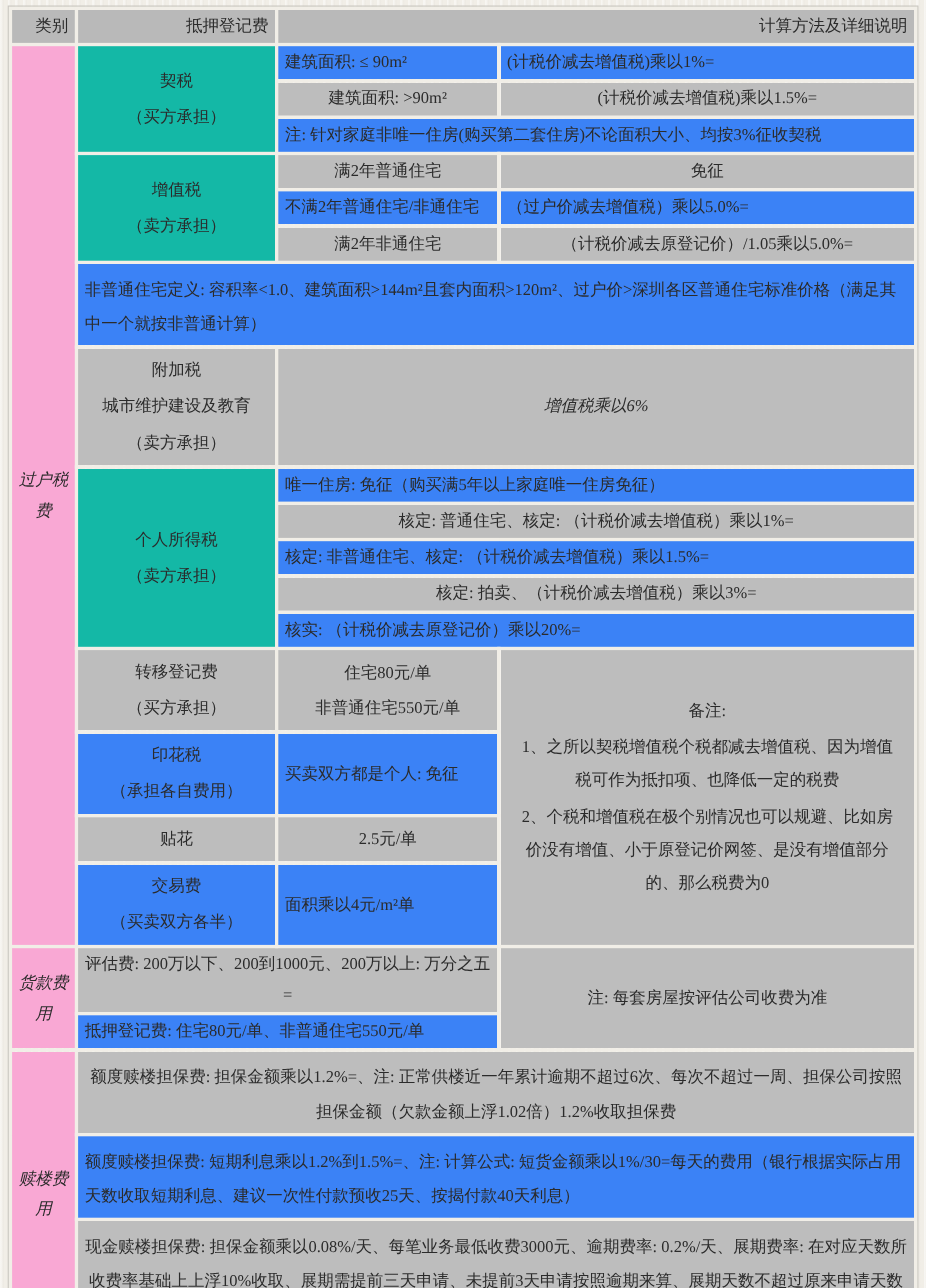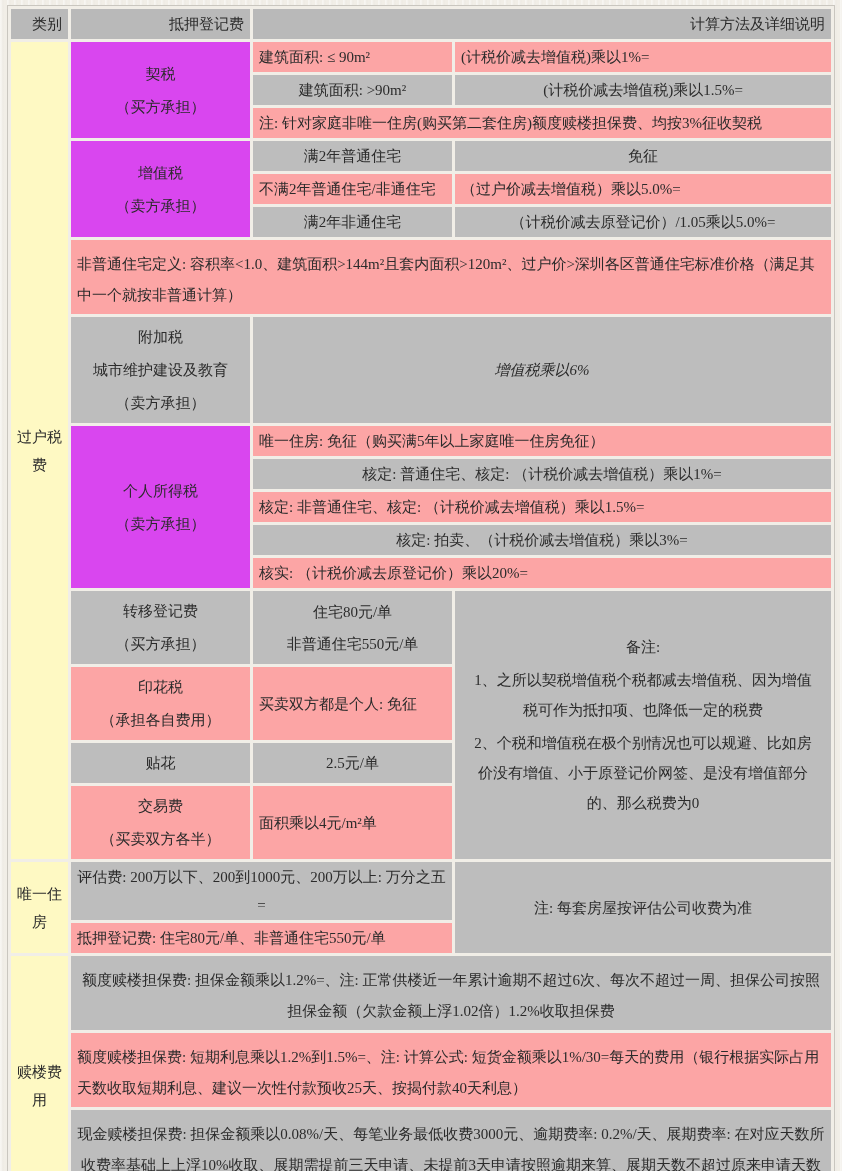--- a/index.html
+++ b/index.html
@@ -19,23 +19,23 @@
   }
   td {
     border:3px solid #f1eee7;
     padding:1px 6px;
     line-height:28px;
     vertical-align:middle;
     word-break:break-all;
     overflow:hidden;
   }
   .hd  { background:#b9b9b9; text-align:right; }
-  .cat { background:#fef9c3; text-align:center; }
-  .lb  { background:#d946ef; text-align:center; }
-  .lt  { background:#fca5a5; }
+  .cat { background:#f9a8d4; text-align:center;font-style:italic; }
+  .lb  { background:#14b8a6; text-align:center; }
+  .lt  { background:#3b82f6; }
   .dk  { background:#bdbdbd;text-align:center; }
   .ctr { text-align:center;font-style:italic; }
   .label { text-align:center; }
   .label div { margin:5px 0; }
   .two div { margin:4px 0; }
   .para { line-height:31px; padding-top:9px; padding-bottom:3px; }
   .remark { vertical-align:middle; }
   .remark div { margin:3px 12px; line-height:30px; }
 </style>
 </head>
@@ -63,21 +63,21 @@
       <div>（买方承担）</div>
     </td>
     <td class="lt">建筑面积: ≤ 90m²</td>
     <td class="lt">(计税价减去增值税)乘以1%=</td>
   </tr>
   <tr>
     <td class="dk">建筑面积: &gt;90m²</td>
     <td class="dk">(计税价减去增值税)乘以1.5%=</td>
   </tr>
   <tr>
-    <td class="lt" colspan="2">注: 针对家庭非唯一住房(购买第二套住房)额度赎楼担保费、均按3%征收契税</td>
+    <td class="lt" colspan="2">注: 针对家庭非唯一住房(购买第二套住房)不论面积大小、均按3%征收契税</td>
   </tr>
 
   <tr>
     <td class="lb label" rowspan="3">
       <div>增值税</div>
       <div>（卖方承担）</div>
     </td>
     <td class="dk">满2年普通住宅</td>
     <td class="dk">免征</td>
   </tr>
@@ -153,21 +153,21 @@
   </tr>
   <tr>
     <td class="lt label">
       <div>交易费</div>
       <div>（买卖双方各半）</div>
     </td>
     <td class="lt">面积乘以4元/m²单</td>
   </tr>
 
   <tr>
-    <td class="cat" rowspan="2">唯一住房</td>
+    <td class="cat" rowspan="2">货款费用</td>
     <td class="dk" colspan="2">评估费: 200万以下、200到1000元、200万以上: 万分之五=</td>
     <td class="dk" rowspan="2">注: 每套房屋按评估公司收费为准</td>
   </tr>
   <tr>
     <td class="lt" colspan="2">抵押登记费: 住宅80元/单、非普通住宅550元/单</td>
   </tr>
 
   <tr>
     <td class="cat" rowspan="3">赎楼费用</td>
     <td class="dk para" colspan="3">额度赎楼担保费: 担保金额乘以1.2%=、注: 正常供楼近一年累计逾期不超过6次、每次不超过一周、担保公司按照担保金额（欠款金额上浮1.02倍）1.2%收取担保费</td>

